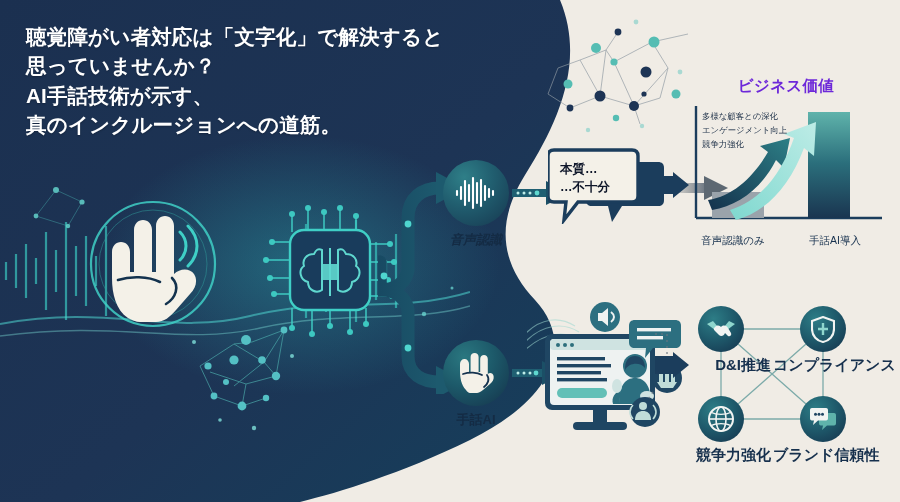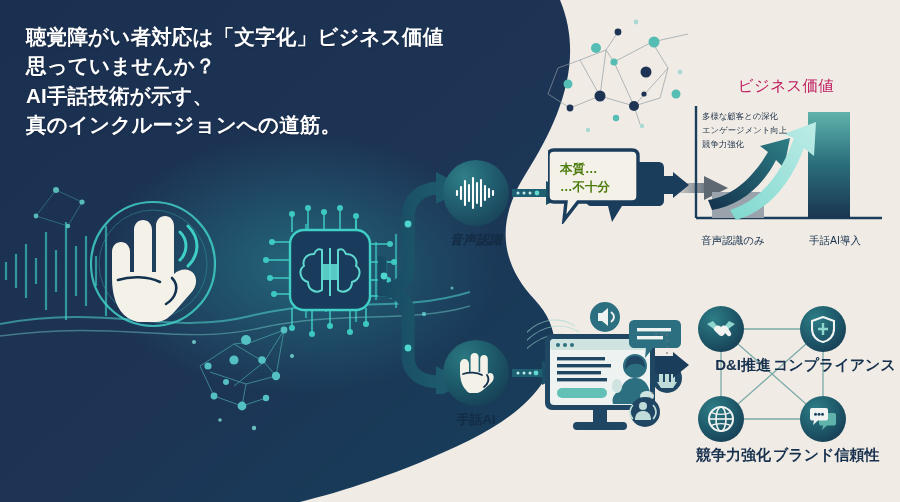--- a/index.html
+++ b/index.html
@@ -58,30 +58,30 @@
 
   
   .conn{position:absolute;}
   .conn-asr{left:512px;top:179px;width:62px;height:28px;}
   .conn-sign{left:512px;top:359px;width:58px;height:28px;}
 
   
   .bubbles{position:absolute;left:548px;top:148px;width:120px;height:76px;}
   .bubble-text{
     position:absolute;left:560px;top:160px;width:86px;
-    color:#4d7c0f;font-weight:700;font-size:12.5px;line-height:1.45;
+    color:#0f172a;font-weight:700;font-size:12.5px;line-height:1.45;
     white-space:pre-line;text-align:left;
   }
   .gray-arrow{position:absolute;left:672px;top:176px;width:56px;height:24px;}
 
   
   .monitor{position:absolute;left:527px;top:300px;width:168px;height:140px;}
   .chart-title{
     position:absolute;left:686px;top:76px;width:200px;text-align:center;
-    color:#be185d;font-weight:400;font-size:15.5px;letter-spacing:.3px;
+    color:#6d28d9;font-weight:700;font-size:15.5px;letter-spacing:.3px;
   }
   .chart-bullets{
     position:absolute;left:702px;top:110px;width:118px;
     color:#1c2f47;font-weight:400;font-size:8.4px;line-height:1.66;
     white-space:pre-line;
   }
   .chart-plot{position:absolute;left:686px;top:100px;width:200px;height:132px;}
   .axis-label{
     position:absolute;color:#16304d;font-weight:400;font-size:10.5px;
     text-align:center;white-space:nowrap;
@@ -629,18 +629,18 @@
       </g>
       <g fill="#7fe0da" opacity=".8">
         <circle cx="14" cy="42" r="2"></circle>
           <circle cx="112" cy="56" r="2"></circle>
         <circle cx="74" cy="128" r="2.2"></circle>
           <circle cx="40" cy="120" r="1.8"></circle>
       </g>
     </svg>
   </div>
 
-  <div class="headline">聴覚障がい者対応は「文字化」ビジネス価値
+  <div class="headline">聴覚障がい者対応は「文字化」で解決すると
 思っていませんか？
 AI手話技術が示す、
 真のインクルージョンへの道筋。</div>
 
 </div>
 
 </body></html>

